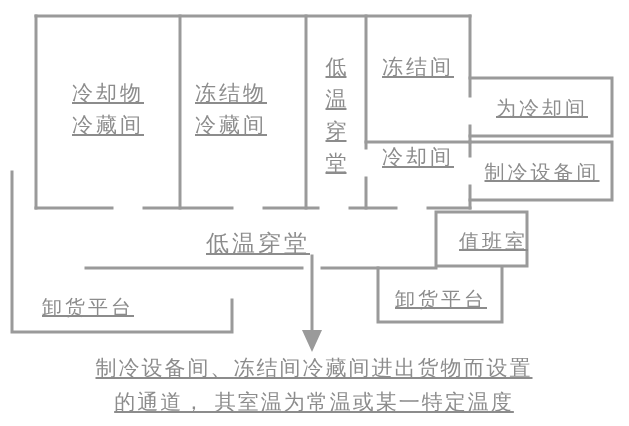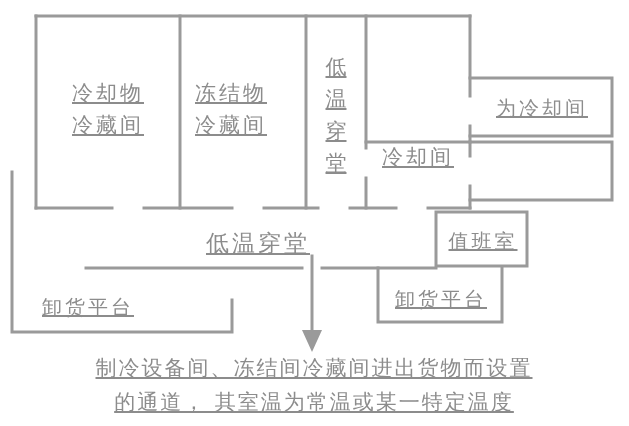--- a/index.html
+++ b/index.html
@@ -78,29 +78,31 @@
     <div>冷藏间</div>
   </div>
 
   <div class="lbl" style="left:181px; top:78px; width:100px;">
     <div>冻结物</div>
     <div>冷藏间</div>
   </div>
 
   <div class="lbl vert" style="left:324px; top:52px; width:24px;">低温穿堂</div>
 
+  <div class="lbl" style="left:370px; top:52px; width:96px;">冻结间</div>
 
   <div class="lbl" style="left:370px; top:142px; width:96px;">冷却间</div>
 
   <div class="lbl small" style="left:474px; top:93px; width:136px;">为冷却间</div>
 
+  <div class="lbl small" style="left:474px; top:157px; width:136px;">制冷设备间</div>
 
   <div class="lbl big" style="left:178px; top:226px; width:160px;">低温穿堂</div>
 
-  <div class="lbl small" style="left:438px; top:226px; width:90px;">值班室</div>
+  <div class="lbl small" style="left:438px; top:226px; width:90px;text-align:right;">值班室</div>
 
   <div class="lbl small" style="left:28px; top:292px; width:120px;">卸货平台</div>
 
   <div class="lbl small" style="left:380px; top:284px; width:122px;">卸货平台</div>
 
   <div class="lbl note" style="left:14px; top:352px; width:600px;">
     <div>制冷设备间、冻结间冷藏间进出货物而设置</div>
     <div>的通道， 其室温为常温或某一特定温度</div>
   </div>
 

